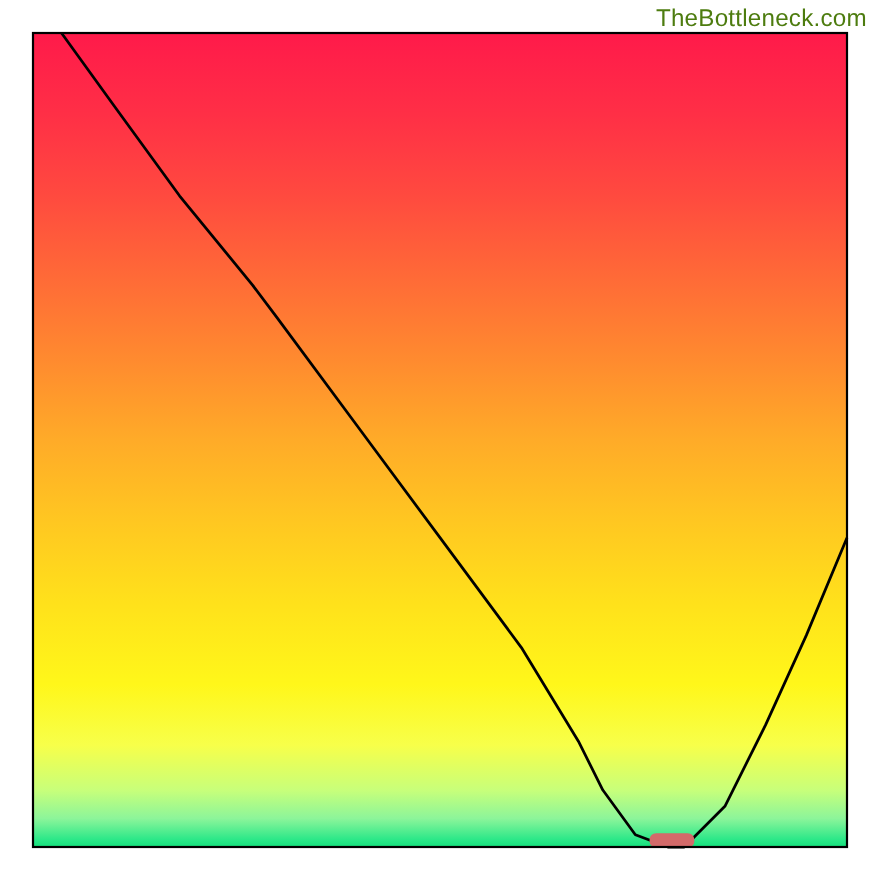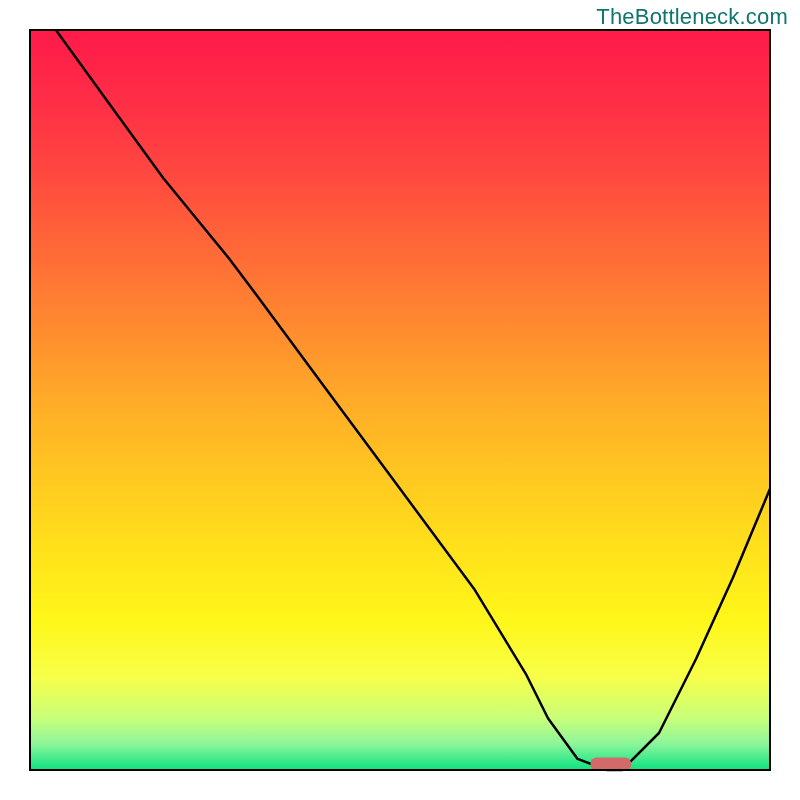--- a/index.html
+++ b/index.html
@@ -14,21 +14,21 @@
     position: relative;
     width: 800px;
     height: 800px;
   }
   .watermark {
     position: absolute;
     top: 4px;
     right: 12px;
     font-size: 22px;
     font-weight: 500;
-    color: #0f766e;
+    color: #4d7c0f;
     letter-spacing: 0.2px;
     z-index: 10;
   }
   svg {
     display: block;
   }
 </style>
 </head>
 <body>
 

